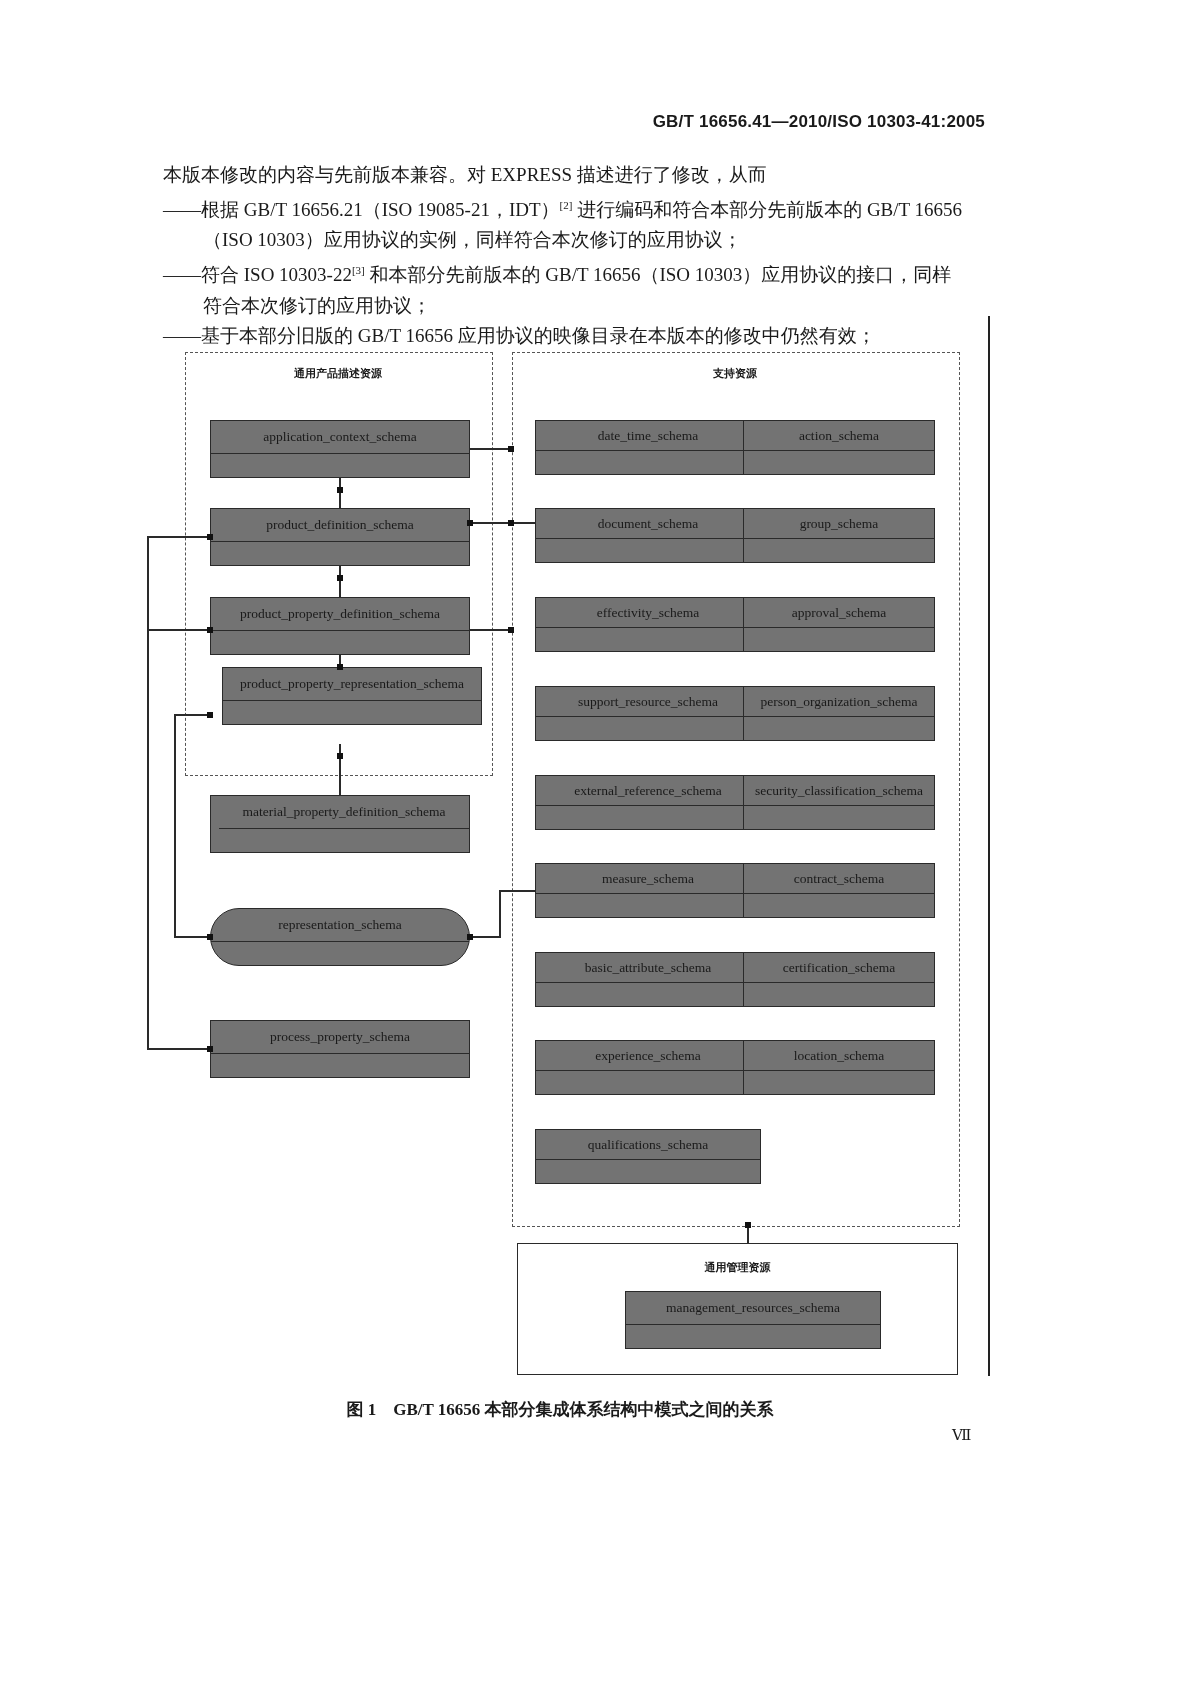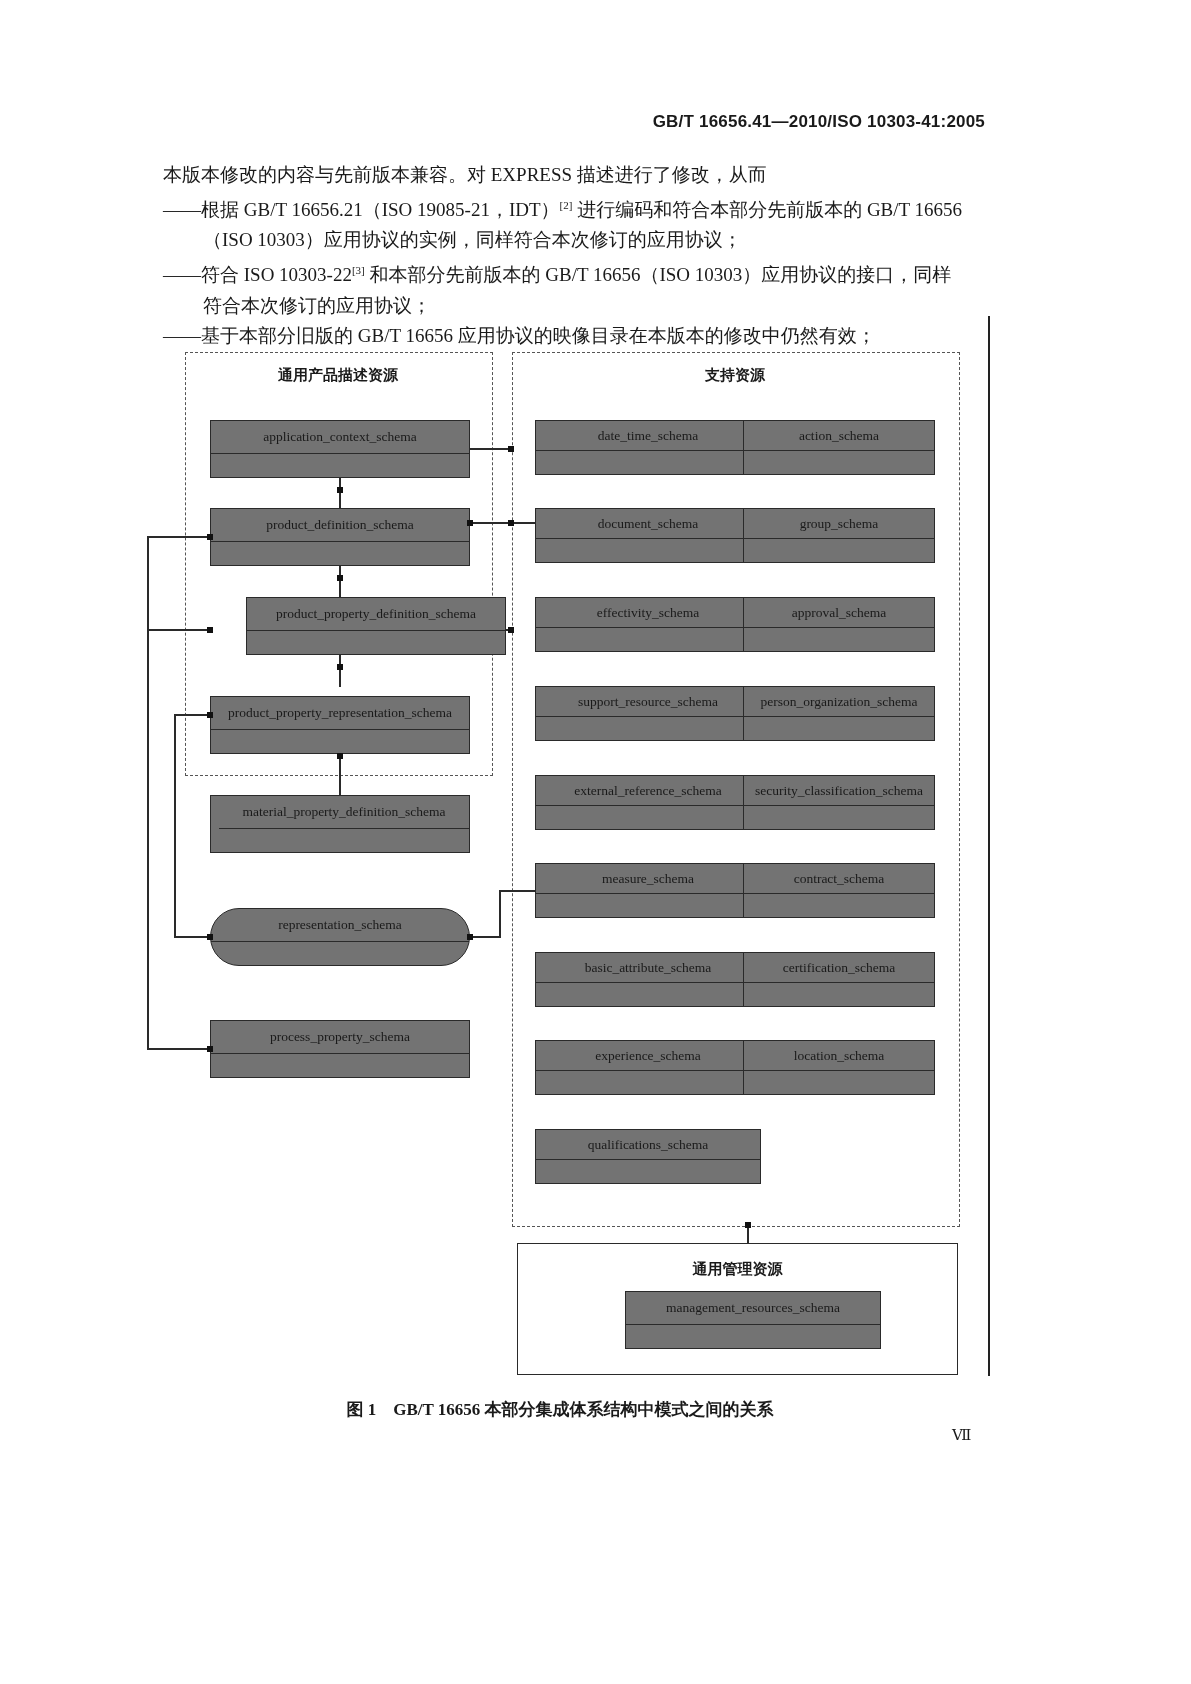--- a/index.html
+++ b/index.html
@@ -15,21 +15,21 @@
     font-weight:bold; font-size:17px; letter-spacing:0.2px;
   }
   
   .bodytext { position:absolute; left:163px; top:160px; width:805px;
     font-size:19px; line-height:30px; }
   .bodytext p { margin:0; }
   .list-item { padding-left:40px; text-indent:-40px; }
   sup { font-size:11px; }
   
   .dashed { position:absolute; border:1.5px dashed #555; background:transparent; }
-  .group-title { position:absolute; text-align:center; font-weight:bold; font-size:15px; }
+  .group-title { position:absolute; text-align:center; font-weight:bold; font-size:11px; }
   .sbox { position:absolute; border:1.6px solid #2a2a2a; background:#737373;
     display:flex; flex-direction:column; box-sizing:border-box; z-index:2; }
   .sbox .lbl { flex:0 0 32px; border-bottom:1.6px solid #2a2a2a;
     display:flex; align-items:center; justify-content:center;
     font-size:13.5px; white-space:nowrap; }
   .sbox .bdy { flex:1; }
   .lg { left:210px; width:260px; height:58px; }
   .sl { left:535px; width:226px; height:55px; }
   .sr { left:743px; width:192px; height:55px; }
   .sl .lbl, .sr .lbl { flex-basis:29px; }
@@ -65,25 +65,25 @@
   <div class="group-title" style="left:512px; top:366px; width:446px;">支持资源</div>
 
   <div class="sbox lg" style="top:420px;">
       <div class="lbl">application_context_schema</div>
       <div class="bdy"></div>
     </div>
   <div class="sbox lg" style="top:508px;">
       <div class="lbl">product_definition_schema</div>
       <div class="bdy"></div>
     </div>
-  <div class="sbox lg" style="top:597px;margin-left:36px;">
+  <div class="sbox lg" style="top:597px;">
       <div class="lbl">product_property_definition_schema</div>
       <div class="bdy"></div>
     </div>
-  <div class="sbox lg" style="top:696px;">
+  <div class="sbox lg" style="top:667px;margin-left:12px;">
       <div class="lbl">product_property_representation_schema</div>
       <div class="bdy"></div>
     </div>
 
   <div class="sbox lg" style="top:795px;padding-left:8px;">
       <div class="lbl">material_property_definition_schema</div>
       <div class="bdy"></div>
     </div>
   <div class="sbox lg" style="top:908px;border-radius:29px;">
       <div class="lbl">representation_schema</div>

